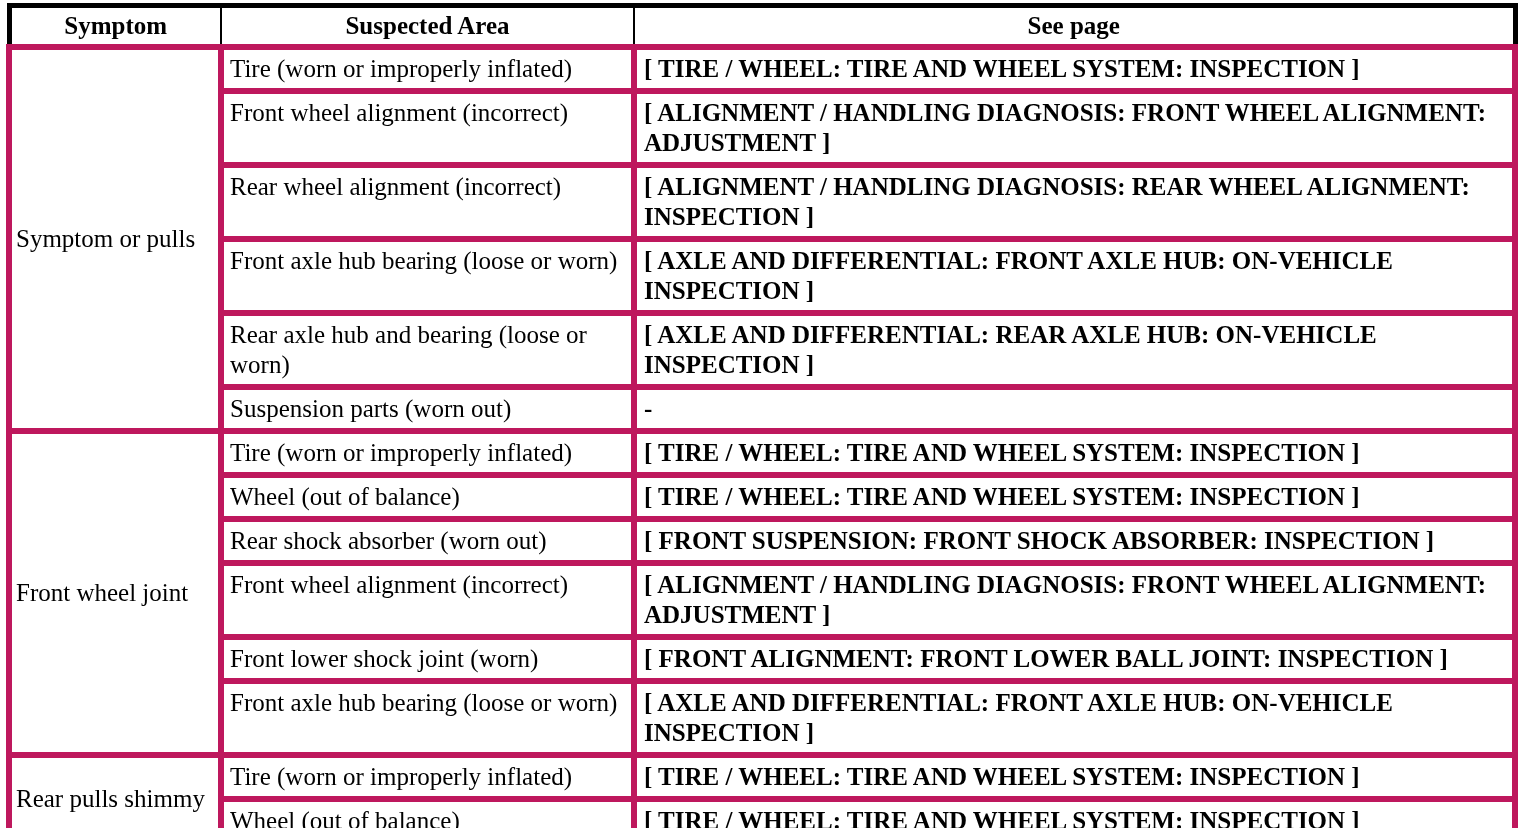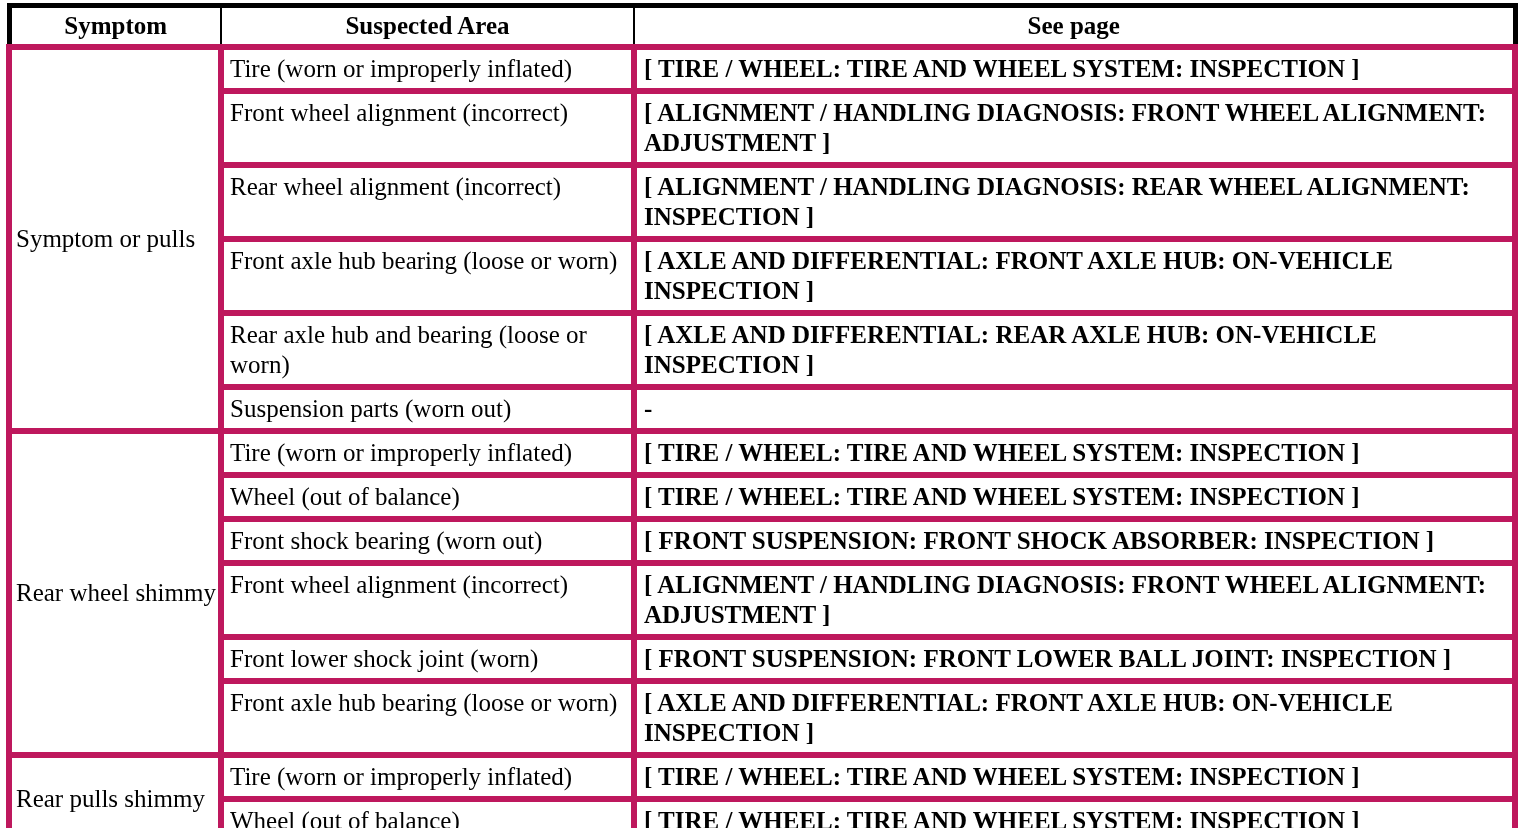--- a/index.html
+++ b/index.html
@@ -86,39 +86,39 @@
       </tr>
       <tr class="row">
         <td class="area">Rear axle hub and bearing (loose or worn)</td>
         <td class="page">[ AXLE AND DIFFERENTIAL: REAR AXLE HUB: ON-VEHICLE INSPECTION ]</td>
       </tr>
       <tr class="row">
         <td class="area">Suspension parts (worn out)</td>
         <td class="page">-</td>
       </tr>
       <tr class="row">
-        <td class="symptom" rowspan="6">Rear wheel shimmy</td>
+        <td class="symptom" rowspan="6">Front wheel joint</td>
         <td class="area">Tire (worn or improperly inflated)</td>
         <td class="page">[ TIRE / WHEEL: TIRE AND WHEEL SYSTEM: INSPECTION ]</td>
       </tr>
       <tr class="row">
         <td class="area">Wheel (out of balance)</td>
         <td class="page">[ TIRE / WHEEL: TIRE AND WHEEL SYSTEM: INSPECTION ]</td>
       </tr>
       <tr class="row">
-        <td class="area">Front shock bearing (worn out)</td>
+        <td class="area">Rear shock absorber (worn out)</td>
         <td class="page">[ FRONT SUSPENSION: FRONT SHOCK ABSORBER: INSPECTION ]</td>
       </tr>
       <tr class="row">
         <td class="area">Front wheel alignment (incorrect)</td>
         <td class="page">[ ALIGNMENT / HANDLING DIAGNOSIS: FRONT WHEEL ALIGNMENT: ADJUSTMENT ]</td>
       </tr>
       <tr class="row">
         <td class="area">Front lower shock joint (worn)</td>
-        <td class="page">[ FRONT SUSPENSION: FRONT LOWER BALL JOINT: INSPECTION ]</td>
+        <td class="page">[ FRONT ALIGNMENT: FRONT LOWER BALL JOINT: INSPECTION ]</td>
       </tr>
       <tr class="row">
         <td class="area">Front axle hub bearing (loose or worn)</td>
         <td class="page">[ AXLE AND DIFFERENTIAL: FRONT AXLE HUB: ON-VEHICLE INSPECTION ]</td>
       </tr>
       <tr class="row">
         <td class="symptom" rowspan="2">Rear pulls shimmy</td>
         <td class="area">Tire (worn or improperly inflated)</td>
         <td class="page">[ TIRE / WHEEL: TIRE AND WHEEL SYSTEM: INSPECTION ]</td>
       </tr>

